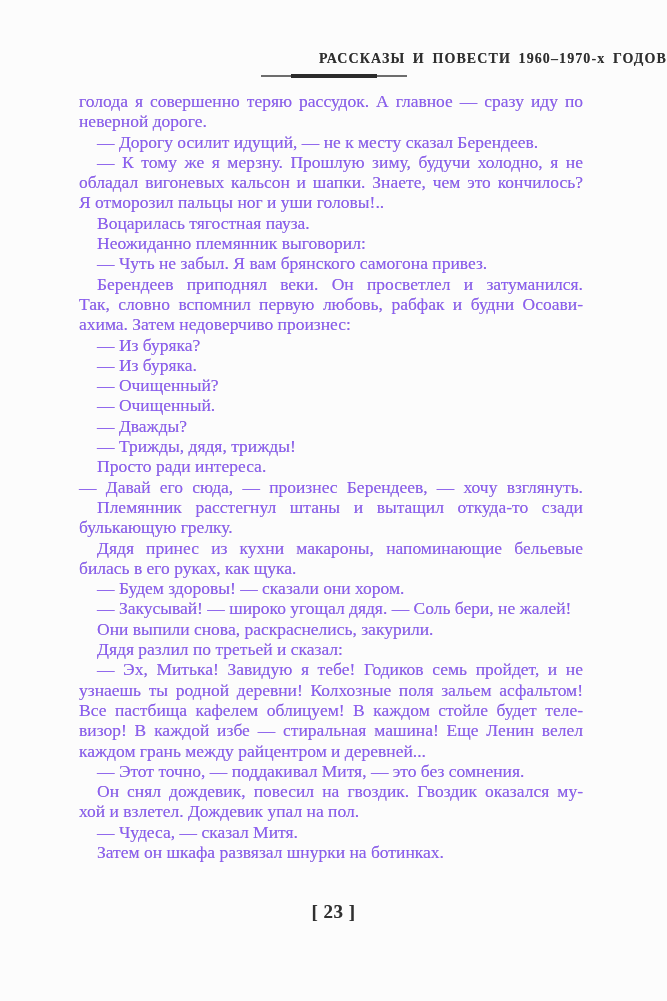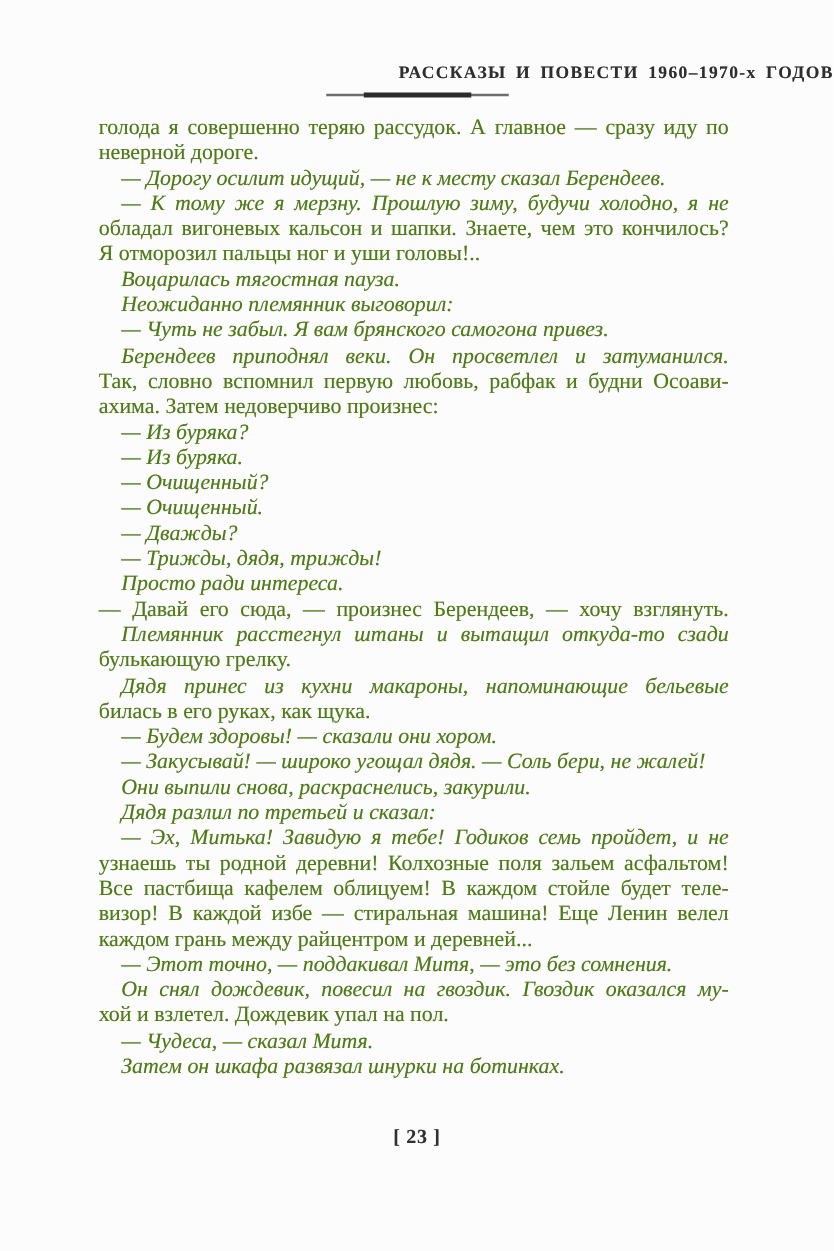--- a/index.html
+++ b/index.html
@@ -56,47 +56,46 @@
     background: #2c2c2c;
   }
   
   .body-text {
     position: absolute;
     top: 91px;
     left: 79px;
     width: 504px;
     font-size: 17.5px;
     line-height: 20.3px;
-    color: #4d7c0f;
+    color: #8b5cf6;
     text-shadow: 0 0 0.55px rgba(58,58,58,0.40);
   }
   .para { margin: 0; padding: 0; }
   .line {
     display: block;
     text-align: justify;
     text-align-last: justify;
   }
   .line.last {
     text-align-last: left;
   }
   .para.indent .line:first-child {
     text-indent: 18px;
-    font-style: italic;
   }
   
   .page-footer {
     position: absolute;
     top: 901px;
     left: 0;
     width: 100%;
     text-align: center;
   }
   .page-number {
     font-weight: bold;
-    font-size: 16px;
+    font-size: 19px;
     color: #303030;
     letter-spacing: 0.5px;
     text-shadow: 0 0 0.5px rgba(48,48,48,0.4);
   }
 </style>
 </head>
 <body>
 
 <div class="page">
 

